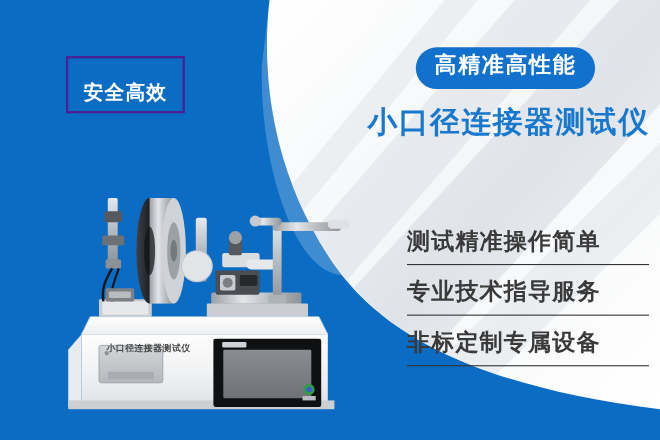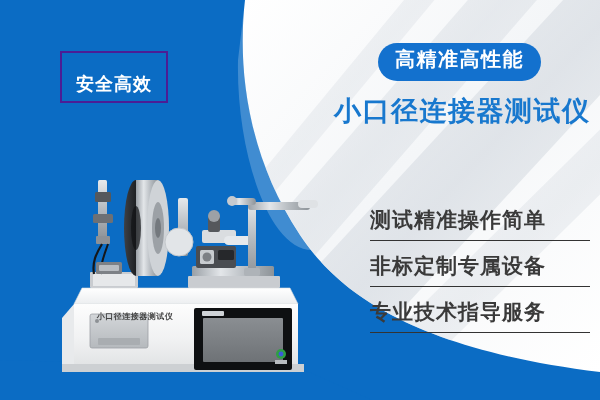--- a/index.html
+++ b/index.html
@@ -280,21 +280,21 @@
 
     <div class="pill">高精准高性能</div>
 
     <div class="headline">小口径连接器测试仪</div>
 
     <div class="features">
       <div class="feature-row">
         <div class="feature-text">测试精准操作简单</div>
       </div>
       <div class="feature-row">
+        <div class="feature-text">专业技术指导服务</div>
+      </div>
+      <div class="feature-row">
         <div class="feature-text">非标定制专属设备</div>
       </div>
-      <div class="feature-row">
-        <div class="feature-text">专业技术指导服务</div>
-      </div>
     </div>
 
   </div>
 </div>
 
 </body></html>

